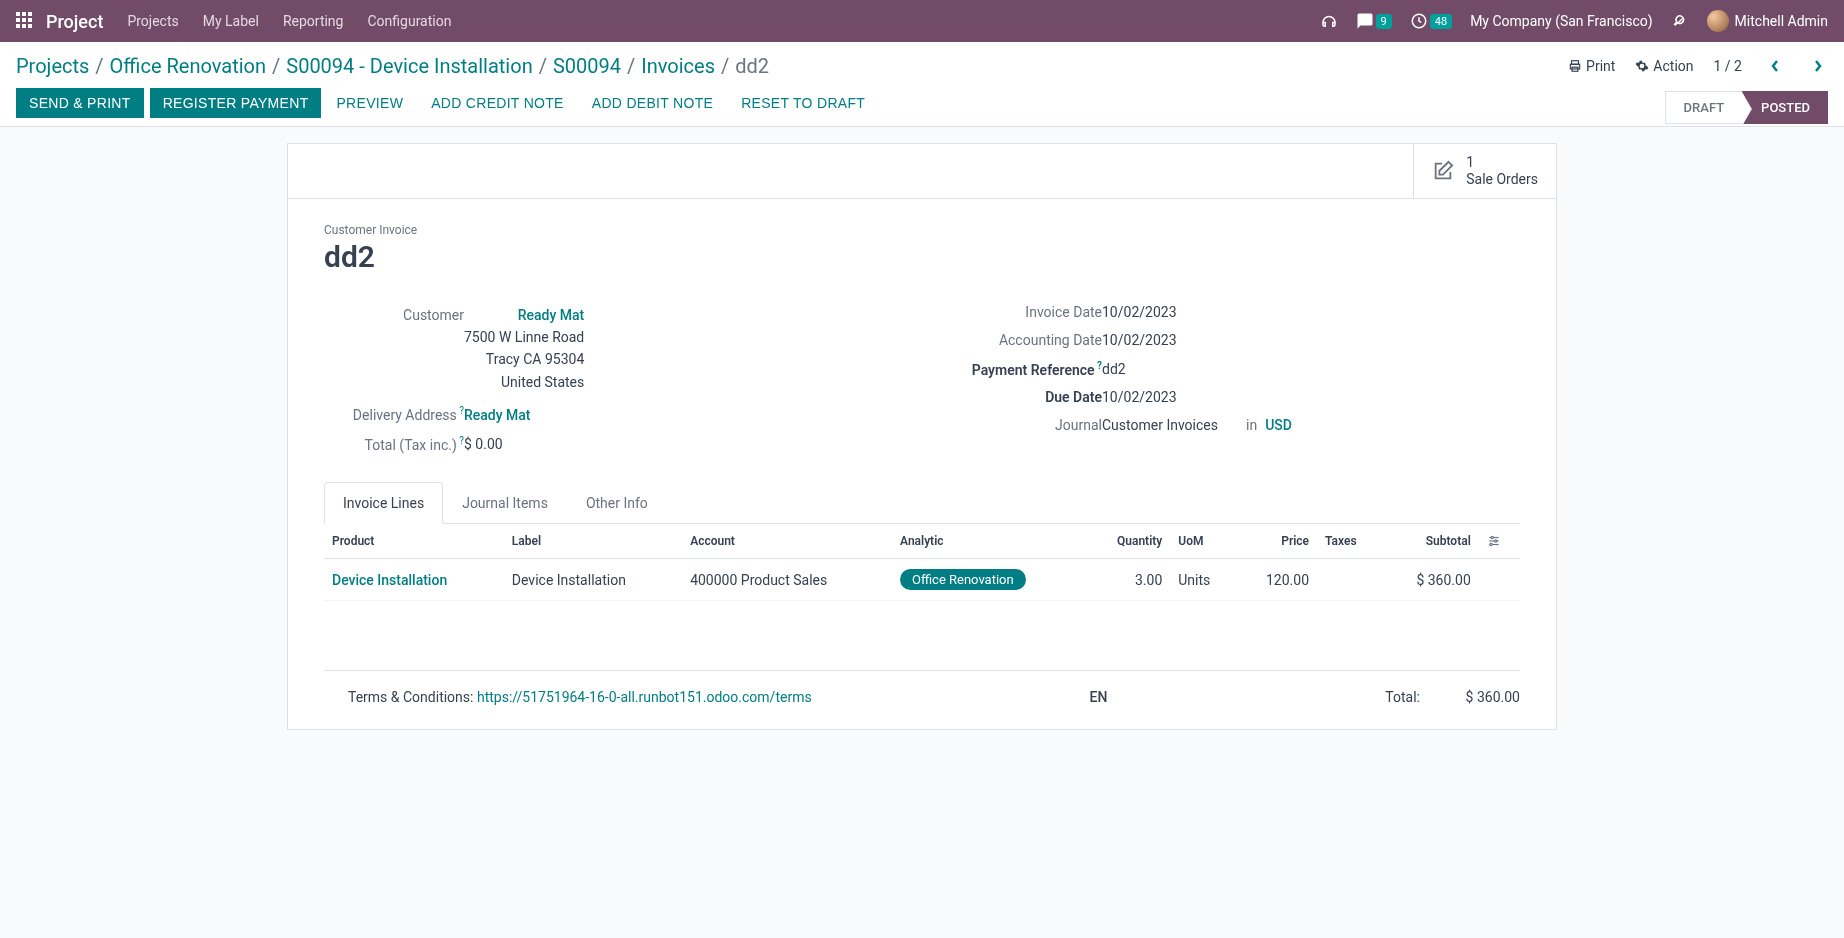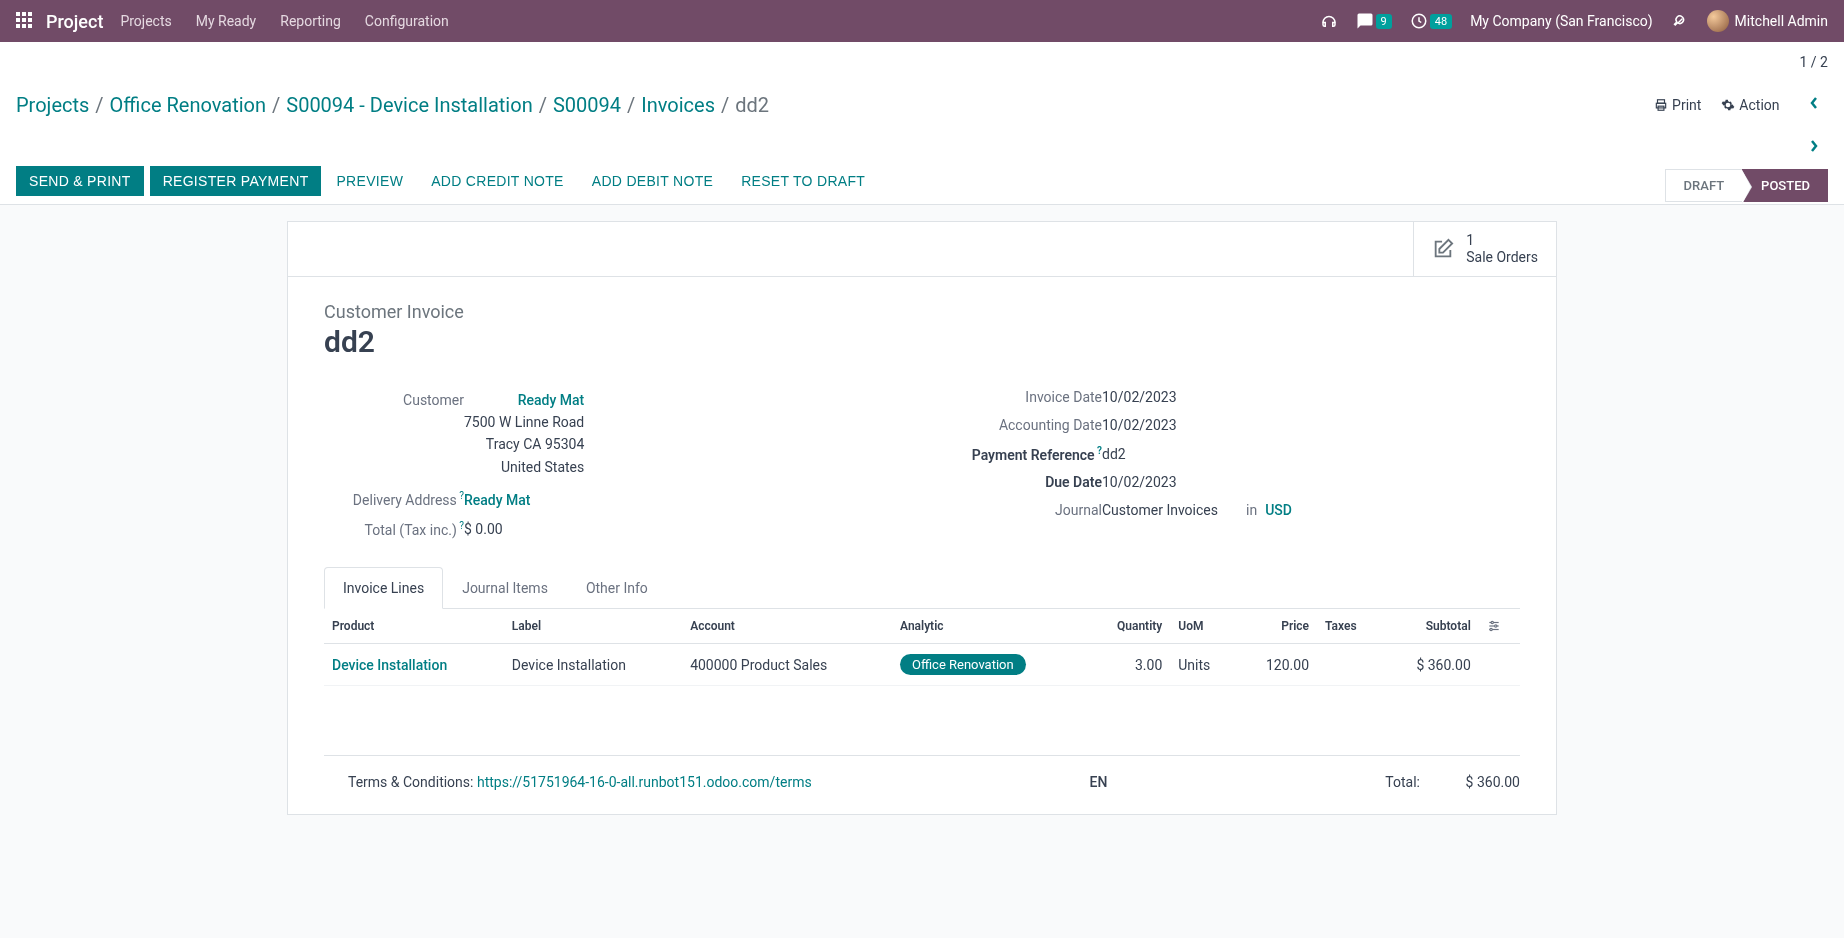--- a/index.html
+++ b/index.html
@@ -1,41 +1,41 @@
 <!DOCTYPE html>
 <html><head>
 <meta charset="utf-8">
 <style>
 * { box-sizing: border-box; margin: 0; padding: 0; }
 body { font-family: -apple-system, BlinkMacSystemFont, "Segoe UI", Roboto, sans-serif; font-size: 14px; color: #374151; background: #f9fafb; }
 
 .navbar { background: #714B67; height: 42px; display: flex; align-items: center; padding: 0 16px; color: #fff; }
 .navbar .app-icon { width: 18px; height: 18px; display: grid; grid-template-columns: repeat(3,4px); grid-template-rows: repeat(3,4px); gap: 2px; margin-right: 12px; cursor: pointer; }
 .navbar .app-icon span { background: #fff; }
-.navbar .app-name { font-size: 18px; font-weight: 500; margin-right: 17px; }
+.navbar .app-name { font-size: 18px; font-weight: 500; margin-right: 24px; }
 .navbar .nav-menu { display: flex; gap: 24px; }
 .navbar .nav-menu a { color: #e5d9e1; text-decoration: none; cursor: pointer; font-size: 14px; }
 .navbar .spacer { flex: 1; }
 .navbar .systray { display: flex; align-items: center; gap: 18px; }
 .navbar .systray .icon-wrap { position: relative; display: flex; align-items: center; cursor: pointer; }
 .navbar .badge { background: #00A09D; color: #fff; font-size: 11px; padding: 1px 5px; border-radius: 3px; margin-left: 2px; }
 .navbar .company { color: #fff; cursor: pointer; }
 .navbar .avatar { width: 22px; height: 22px; border-radius: 50%; background: radial-gradient(circle at 30% 30%, #f4c99b, #8b5a3c); margin-right: 6px; }
 .navbar .user { display: flex; align-items: center; cursor: pointer; }
 
 .control-panel { background: #fff; padding: 12px 16px 0; border-bottom: 1px solid #dee2e6; }
 .cp-top { display: flex; align-items: center; justify-content: space-between; margin-bottom: 10px; }
 .breadcrumb { font-size: 20px; color: #374151; display: flex; flex-wrap: wrap; align-items: center; gap: 6px; }
 .breadcrumb a { color: #017e84; text-decoration: none; cursor: pointer; }
 .breadcrumb .sep { color: #6c757d; }
 .breadcrumb .current { color: #6c757d; }
 
 .cp-right { display: flex; align-items: center; gap: 20px; color: #374151; }
 .cp-right .action { display: flex; align-items: center; gap: 4px; cursor: pointer; }
-.pager { display: flex; align-items: center; gap: 23px; flex-direction: column; }
+.pager { display: flex; align-items: center; gap: 23px; }
 .pager .arrow { width: 20px; height: 20px; display: flex; align-items: center; justify-content: center; cursor: pointer; color: #017e84; font-size: 16px; }
 
 .cp-bottom { display: flex; align-items: center; justify-content: space-between; }
 .btn-row { display: flex; gap: 2px; align-items: center; padding-bottom: 8px; }
 .btn { padding: 6px 12px; font-size: 14px; font-weight: 500; border: 1px solid transparent; cursor: pointer; background: transparent; color: #017e84; text-transform: uppercase; letter-spacing: 0.3px; }
 .btn.primary { background: #017e84; color: #fff; border-color: #017e84; }
 .btn.primary + .btn.primary { margin-left: 4px; }
 
 .status-bar { display: flex; align-items: stretch; }
 .status-step { padding: 8px 18px; font-size: 13px; font-weight: 500; color: #6c757d; background: #fff; border: 1px solid #dee2e6; border-right: none; position: relative; }
@@ -48,21 +48,21 @@
 
 .form-sheet-bg { background: #f9fafb; padding: 16px 0 40px; }
 .form-sheet { max-width: 1270px; margin: 0 auto; background: #fff; border: 1px solid #dee2e6; position: relative; }
 
 .button-box { display: flex; justify-content: flex-end; border-bottom: 1px solid #dee2e6; }
 .stat-button { border-left: 1px solid #dee2e6; padding: 10px 18px; display: flex; align-items: center; gap: 12px; cursor: pointer; min-width: 140px; }
 .stat-button .stat-icon { font-size: 20px; color: #6c757d; }
 .stat-button .stat-text { line-height: 1.2; color: #374151; }
 
 .sheet-body { padding: 24px 36px; }
-.title-label { color: #6c757d; font-size: 18px; margin-bottom: 2px; }
+.title-label { color: #6c757d; font-size: 12px; margin-bottom: 2px; }
 .title-h1 { font-size: 30px; font-weight: 600; color: #374151; margin-bottom: 24px; }
 
 .form-group { display: grid; grid-template-columns: 1fr 1fr; gap: 0 40px; }
 .form-field { display: flex; padding: 6px 0; align-items: baseline; text-align: right; }
 .form-field .lbl { width: 140px; color: #6b7280; flex-shrink: 0; }
 .form-field .lbl.strong { color: #374151; font-weight: 600; }
 .form-field .val { color: #374151; }
 .form-field .val a { color: #017e84; text-decoration: none; cursor: pointer; font-weight: 500; }
 .form-field .multiline { line-height: 1.6; }
 .help-q { color: #017e84; font-size: 10px; vertical-align: super; cursor: help; }
@@ -104,21 +104,21 @@
       <span></span>
       <span></span>
       <span></span>
       <span></span>
       <span></span>
       <span></span>
   </div>
   <div class="app-name">Project</div>
   <div class="nav-menu">
     <a>Projects</a>
-    <a>My Ready</a>
+    <a>My Label</a>
     <a>Reporting</a>
     <a>Configuration</a>
   </div>
   <div class="spacer"></div>
   <div class="systray">
     <div class="icon-wrap">
       <svg width="18" height="18" viewBox="0 0 24 24" fill="none" stroke="#fff" stroke-width="2">
           <path d="M4 14a8 8 0 0 1 16 0"></path>
           <path d="M4 14v3a2 2 0 0 0 2 2h1v-5H4zM20 14v3a2 2 0 0 1-2 2h-1v-5h3z"></path>
         </svg>

